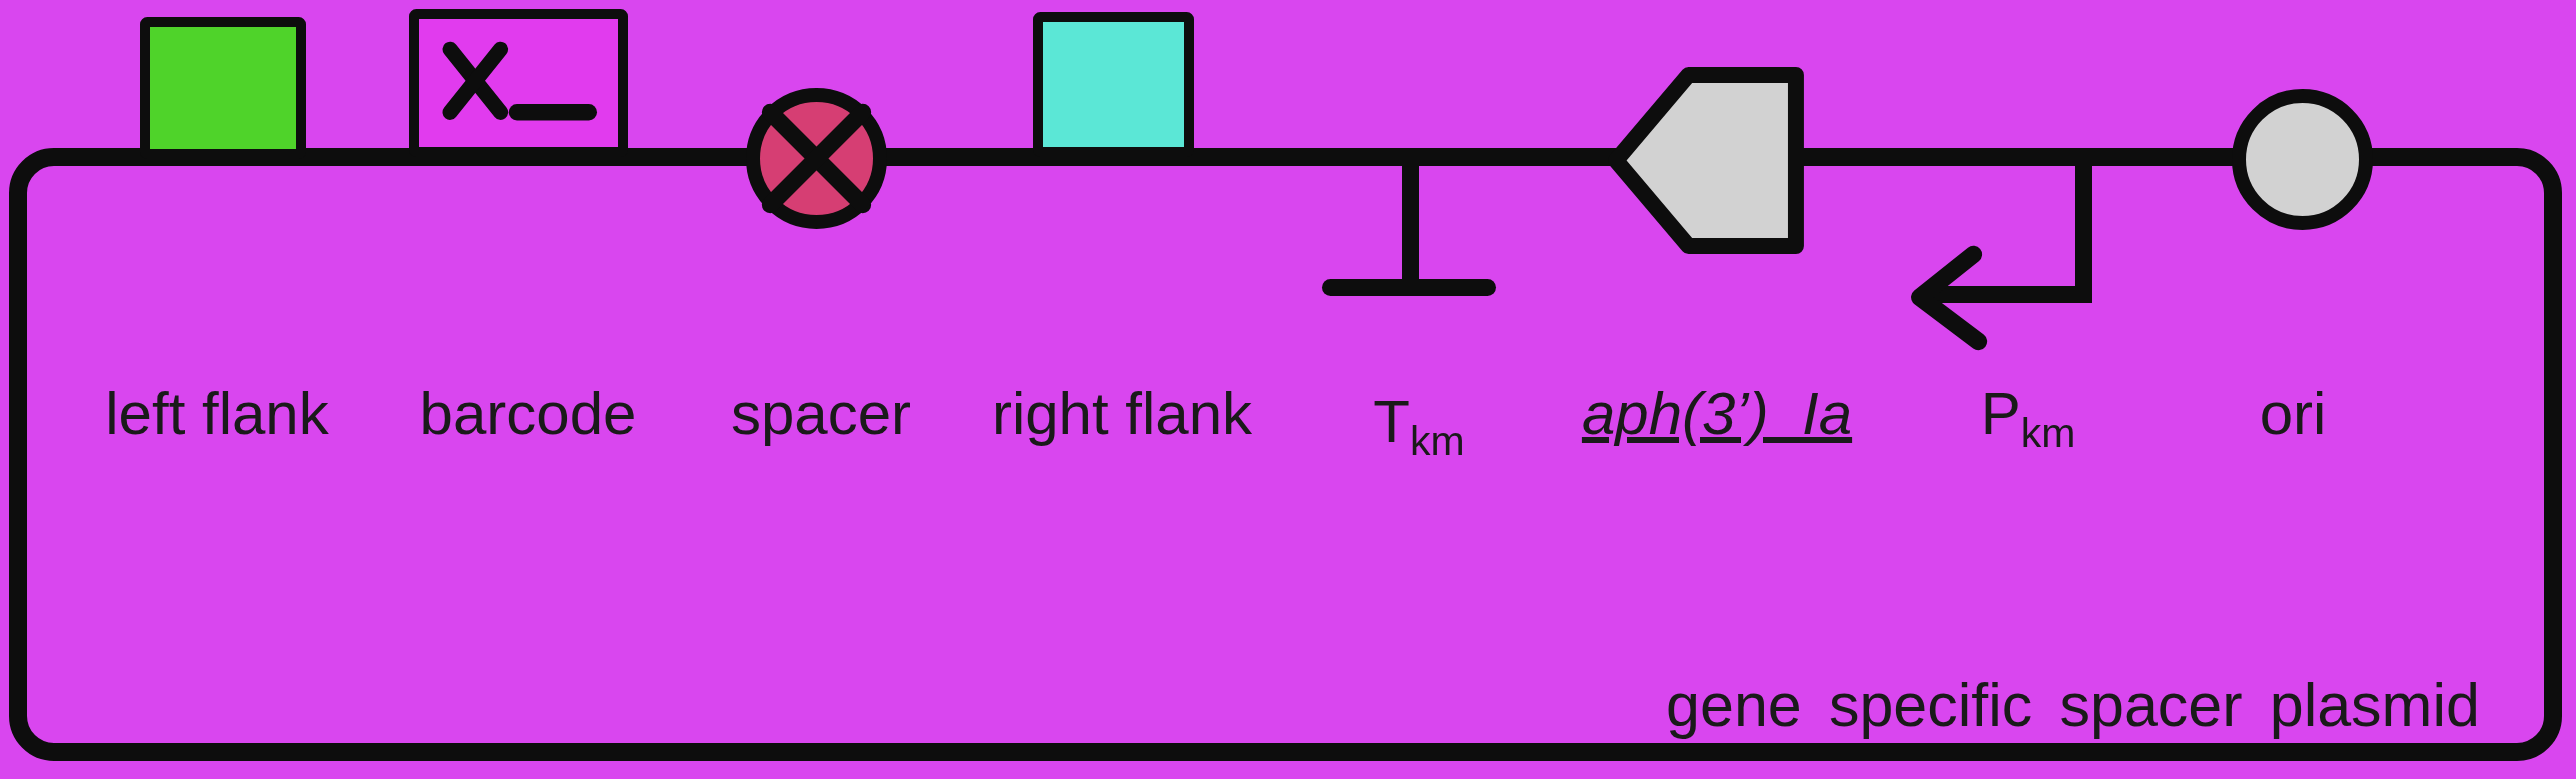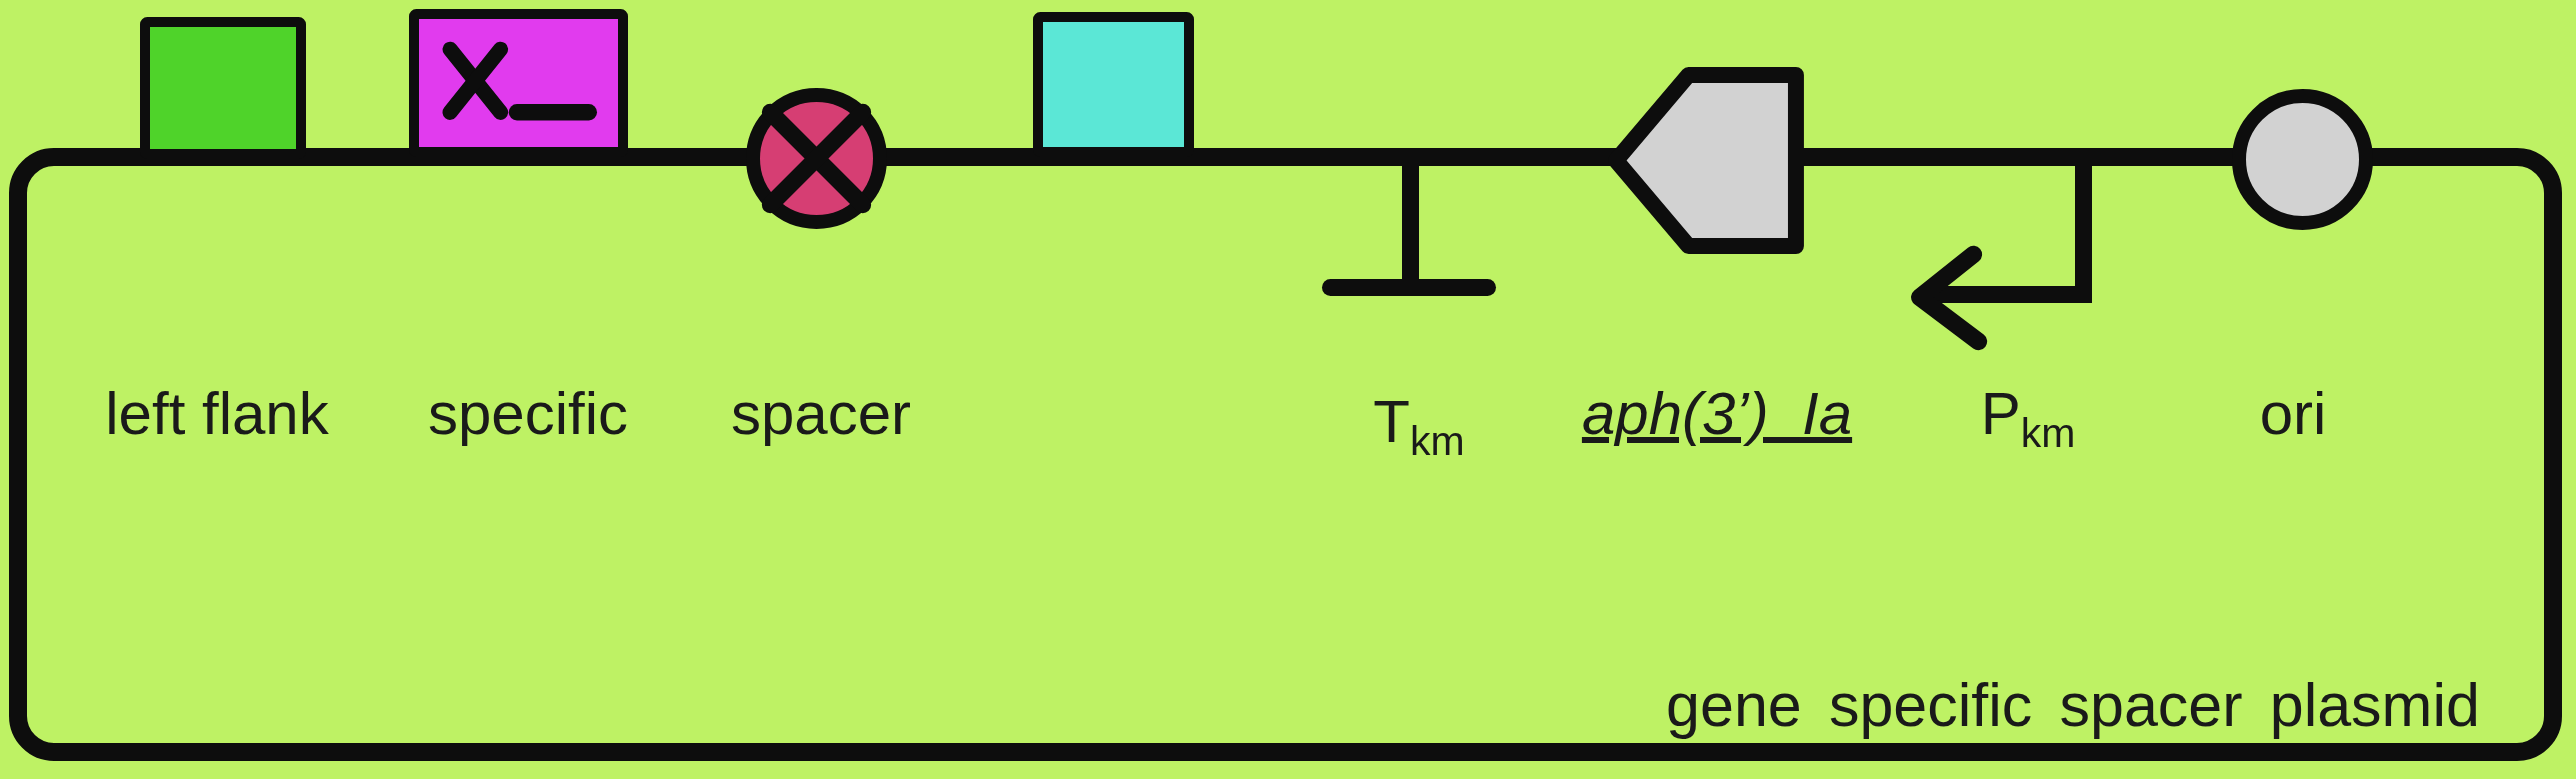--- a/index.html
+++ b/index.html
@@ -1,20 +1,20 @@
 <!DOCTYPE html>
 <html style="font-size:11.6px"><head>
 <meta charset="utf-8">
 <style>
   html, body { margin: 0; padding: 0; background: #ffffff; }
   .canvas {
     position: relative;
     width: 2576px;
     height: 779px;
-    background: #bef264;
+    background: #d946ef;
     overflow: hidden;
     font-family: "Liberation Sans", sans-serif;
     color: #1a1a1a;
   }
   .abs { position: absolute; }
 
   
   .outline {
     left: 9.4px; top: 148px;
     width: 2553px; height: 613px;
@@ -125,24 +125,25 @@
   <div class="abs prom-stem"></div>
   <div class="abs prom-arm"></div>
   <svg class="abs prom-head-svg" viewBox="0 0 140 160">
     <polyline points="105,20 31,79 112,140" fill="none" stroke="#0d0d0d" stroke-width="24" stroke-linecap="round" stroke-linejoin="round"></polyline>
   </svg>
 
   <div class="abs circle-feature circle-ori"></div>
 
   <div class="abs lbl lbl-left-flank">left flank</div>
 
-  <div class="abs lbl lbl-barcode">specific</div>
+  <div class="abs lbl lbl-barcode">barcode</div>
 
   <div class="abs lbl lbl-spacer">spacer</div>
 
+  <div class="abs lbl lbl-right-flank">right flank</div>
 
   <div class="abs lbl lbl-terminator">
     <span>T</span><span class="sub">km</span>
   </div>
 
   <div class="abs lbl lbl-gene">aph(3’)_Ia</div>
 
   <div class="abs lbl lbl-promoter">
     <span>P</span><span class="sub">km</span>
   </div>

